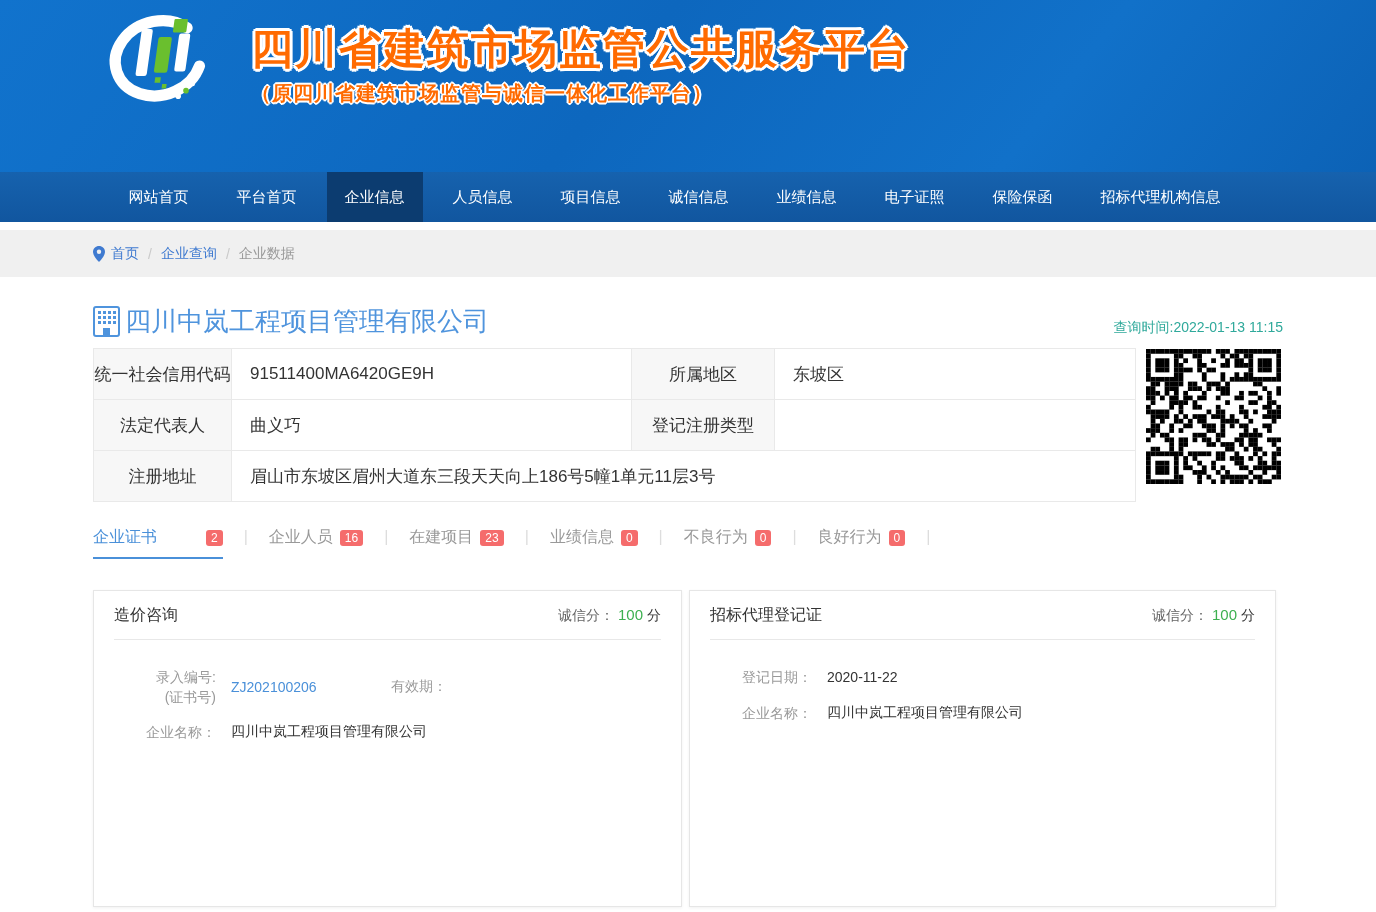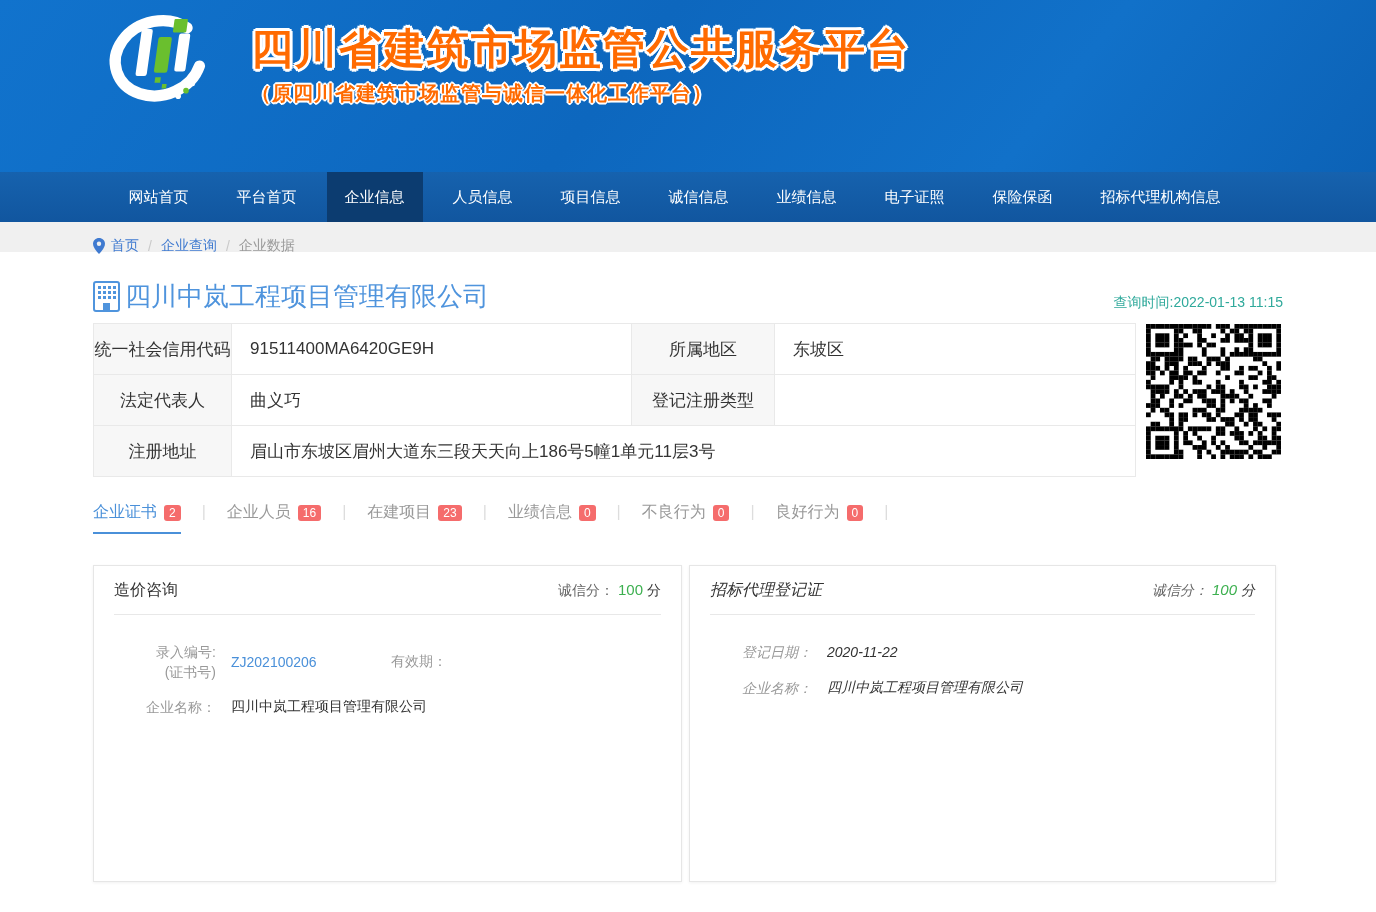--- a/index.html
+++ b/index.html
@@ -17,21 +17,21 @@
   .site-subtitle { margin-top:8px; font-size:20px; font-weight:bold; color:#ff6a00; letter-spacing:1px;
     text-shadow:-1px -1px 0 #fff,1px -1px 0 #fff,-1px 1px 0 #fff,1px 1px 0 #fff,0 -2px 0 #fff,0 2px 0 #fff,-2px 0 0 #fff,2px 0 0 #fff; }
 
   
   .nav { height:50px; background:linear-gradient(to bottom,#1662ae,#11569f);padding-left:35px; }
   .nav .inner { display:flex; height:50px; }
   .nav-item { padding:0 18px; margin-right:12px; line-height:50px; font-size:15px; color:#fff; cursor:pointer; white-space:nowrap; }
   .nav-item.active { background:#0c3c70; }
 
   
-  .breadcrumb { height:30px; background:#f0f0f0; }
+  .breadcrumb { height:47px; background:#f0f0f0;margin-top:8px; }
   .breadcrumb .inner { display:flex; align-items:center; height:47px; font-size:14px; }
   .crumb-pin { width:12px; height:16px; margin-right:6px; }
   .crumb-link { color:#3f7ad0; cursor:pointer; }
   .crumb-sep { color:#c9c9c9; margin:0 9px; }
   .crumb-current { color:#999; }
 
   
   .company-header { display:flex; align-items:center; margin-top:26px; height:36px; }
   .building-icon { width:27px; height:31px; flex-shrink:0; }
   .company-name { font-size:26px; color:#4f94dd; margin-left:5px; font-weight:normal; }
@@ -42,28 +42,28 @@
   table.info { border-collapse:collapse; width:1043px; table-layout:fixed; }
   table.info td { border:1px solid #e9e9e9; height:51px; font-size:17px; color:#333; }
   td.lblcell { background:#f7f7f7; text-align:center; width:138px; }
   td.valcell { padding-left:18px; background:#fff; }
   .qr-wrap { margin-left:10px; width:137px; padding-top:1px; }
   .qr-wrap svg { width:135px; height:135px; background:#fff; }
 
   
   .tabs { display:flex; align-items:flex-start; margin-top:25px; font-size:16px; height:32px; }
   .tab { display:flex; align-items:center; color:#999; padding-bottom:9px; border-bottom:2px solid transparent; cursor:pointer; }
-  .tab.active { color:#4a90d9; border-bottom-color:#4a90d9; }
+  .tab.active { color:#4a90d9; border-bottom-color:#4a90d9;gap:42px; }
   .tab-badge { background:#f56c6c; color:#fff; font-size:12px; border-radius:3px; padding:2px 5px; margin-left:7px; line-height:1; }
   .tab-sep { color:#ddd; margin:0 21px; padding-top:1px; }
 
   
   .cards { display:flex; margin-top:31px; gap:7px; }
   .card { border:1px solid #e6e6e6; box-shadow:0 1px 3px rgba(0,0,0,.06); height:317px; background:#fff; }
-  .card.left { width:589px; } .card.right { width:587px;font-style:italic; }
+  .card.left { width:589px; } .card.right { width:587px; }
   .card-head { margin:0 20px; height:49px; display:flex; align-items:center; justify-content:space-between; border-bottom:1px solid #e8e8e8; }
   .card-title { font-size:16px; color:#333; }
   .score { font-size:14px; color:#666; }
   .score .score-num { color:#3db050; font-size:15px; margin:0 4px; }
   .score .score-unit { color:#333; }
   .card-body { padding-top:27px; font-size:14px; }
   .frow { display:flex; align-items:center; margin-bottom:14px; }
   .flbl { width:122px; text-align:right; color:#999; flex-shrink:0; line-height:1.45; }
   .fval { margin-left:15px; color:#333; }
   .fval.link { color:#4a90d9; cursor:pointer; }

